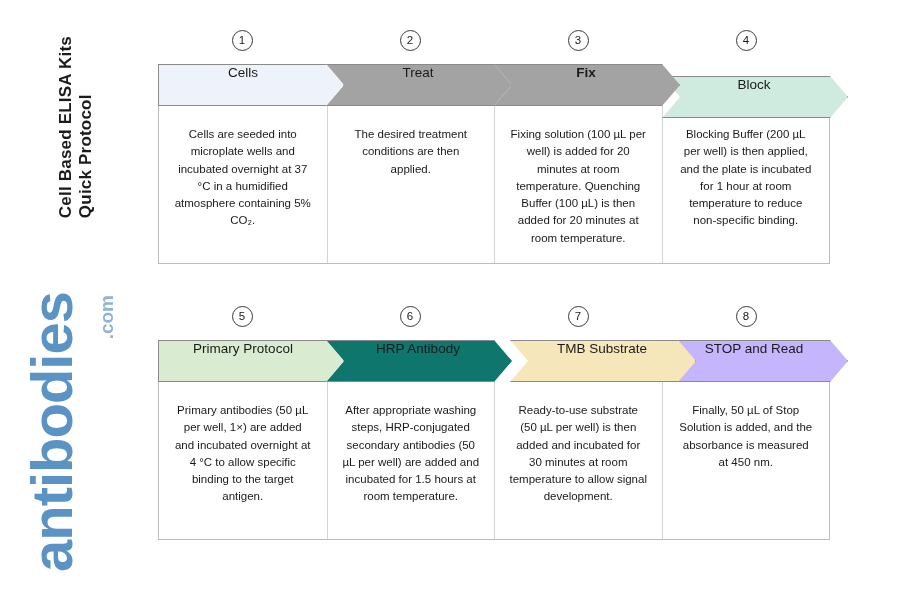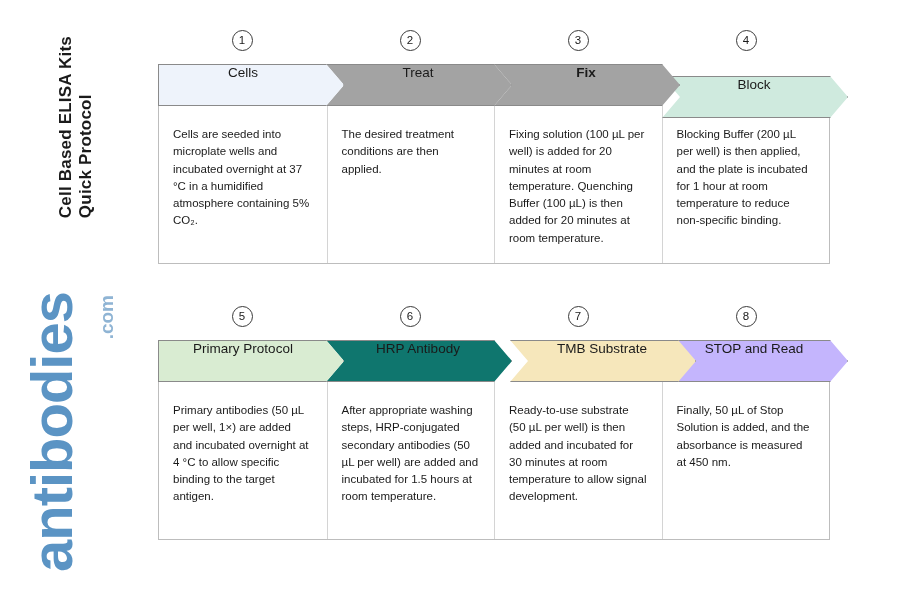--- a/index.html
+++ b/index.html
@@ -126,20 +126,21 @@
     border: 1px solid #bdbdbd;
     border-top: none;
     background: #fff;
   }
   .desc-cell {
     width: 168px;
     border-left: 1px solid #d4d4d4;
     padding: 20px 14px 10px 14px;
     font-size: 11.5px;
     line-height: 1.5;
+    text-align: center;
     color: #1a1a1a;
   }
   .desc-cell:first-child { border-left: none; }
   .desc-inner { display: block; }
 </style>
 </head>
 <body>
 
 <div id="left-rail">
   <div class="vtext" id="protocol-title">Cell Based ELISA Kits<br>Quick Protocol</div>

